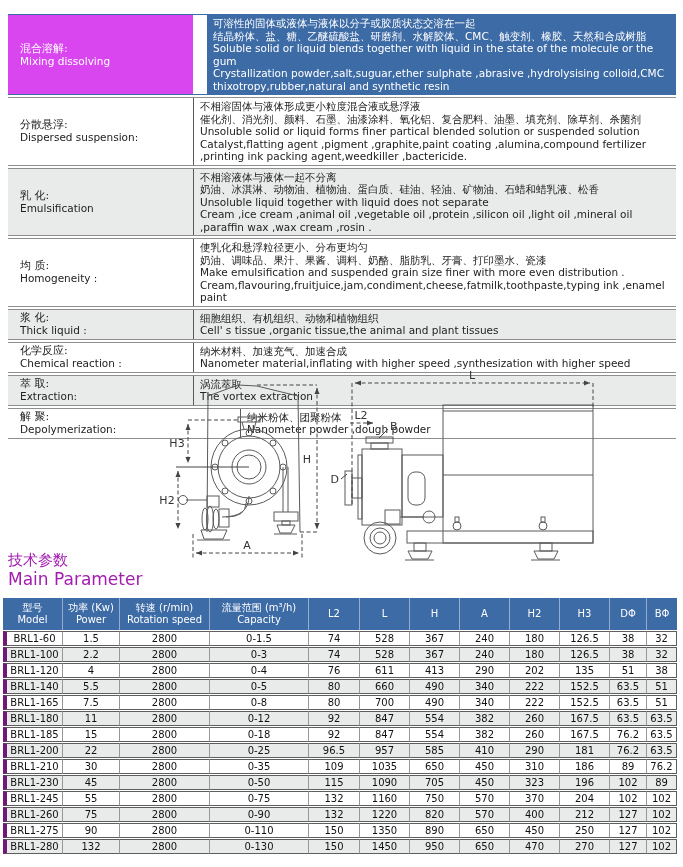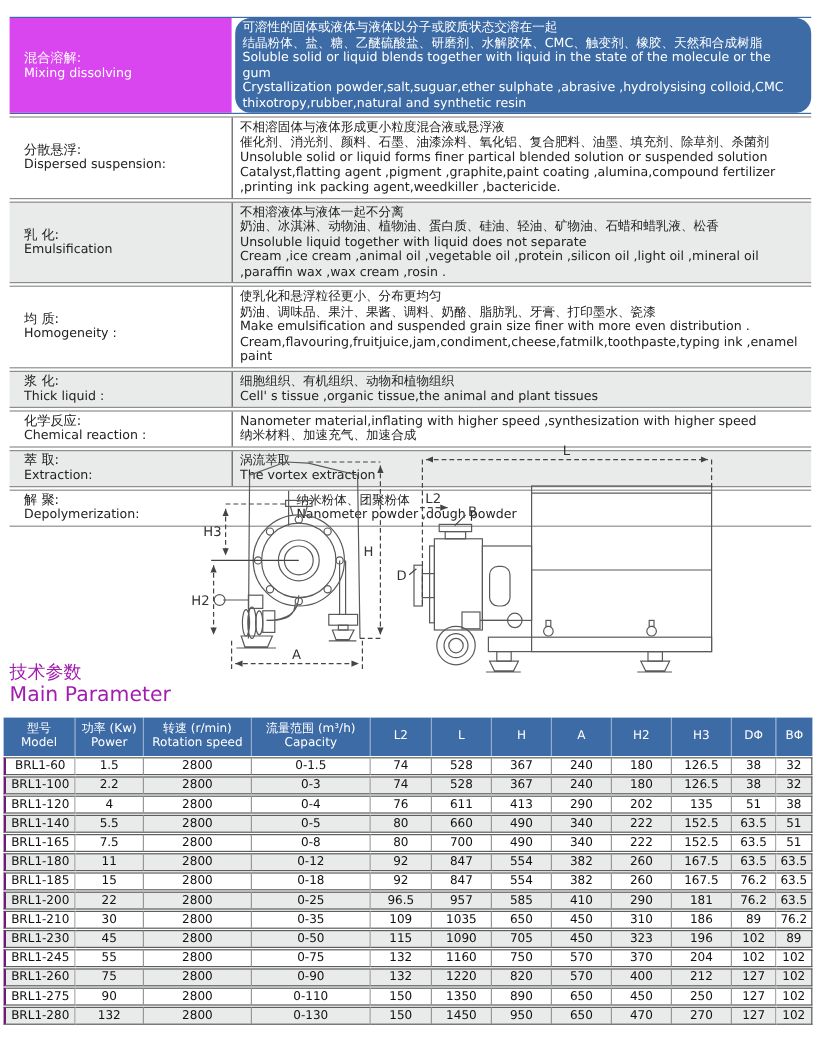--- a/index.html
+++ b/index.html
@@ -12,21 +12,21 @@
   .frow{display:flex;align-items:stretch;margin-bottom:2px;
         border-top:1px solid #8e8e8e;border-bottom:1px solid #8e8e8e;background:#fff;}
   .frow.alt{background:#e9ebea;}
   .frow.hl{background:#3d6ba6;color:#fff;border-color:#3d6ba6;}
   .fleft{width:185px;flex:0 0 185px;display:flex;flex-direction:column;justify-content:center;
          padding-left:12px;}
   .fleft .zh{font-size:11px;line-height:13px;}
   .fleft .en{font-size:10.5px;line-height:13px;}
   .fright{flex:1;padding:2px 8px 2px 6px;border-left:1px solid #5a5a5a;
           display:flex;flex-direction:column;justify-content:center;}
-  .frow.hl .fright{border-left:none;margin-left:3px;background:#3d6ba6;border-radius:13px;}
+  .frow.hl .fright{border-left:none;margin-left:14px;background:#3d6ba6;}
   .frow.hl{background:#fff;}
   .frow.hl .fleft{background:#d946ef;}
   .fline{font-size:10.5px;line-height:12.5px;}
 
   
   .drawing{position:absolute;top:356px;left:0;width:683px;height:212px;}
   .drawing svg{display:block;}
   .dim-text{font-size:11px;fill:#333;}
 
   
@@ -39,21 +39,21 @@
           border-spacing:0 1px;table-layout:fixed;}
   .ptable th{background:#3d6ba6;color:#fff;font-weight:normal;font-size:10px;line-height:12px;
              padding:4px 0;border-right:1px solid rgba(255,255,255,.45);}
   .ptable th:last-child{border-right:none;}
   .ptable th .zh{display:block;}
   .ptable th .en{display:block;}
   .ptable th.single{vertical-align:middle;}
   .ptable td{font-size:10px;line-height:13px;height:13px;text-align:center;color:#111;
              border-top:1px solid #5e5e5e;border-bottom:1px solid #5e5e5e;
              border-right:1px solid #979797;background:#fff;padding:0;}
-  .ptable td:first-child{border-left:2px solid #701a75;}
+  .ptable td:first-child{border-left:4px solid #701a75;}
   .ptable td:last-child{border-right:1px solid #5e5e5e;}
   .ptable tr.alt td{background:#e9ebea;}
 </style>
 </head>
 <body>
 
 <div class="page">
 
   <div class="ftable" id="ftbody">
       <div class="frow hl" style="min-height: 74px;">
@@ -114,22 +114,22 @@
           <div class="fline">细胞组织、有机组织、动物和植物组织</div>
           <div class="fline">Cell' s tissue ,organic tissue,the animal and plant tissues</div>
         </div>
       </div>
       <div class="frow" style="min-height: 27px;">
         <div class="fleft">
           <div class="zh">化学反应:</div>
           <div class="en">Chemical reaction :</div>
         </div>
         <div class="fright">
+          <div class="fline">纳米材料、加速充气、加速合成</div>
           <div class="fline">Nanometer material,inflating with higher speed ,synthesization with higher speed</div>
-          <div class="fline">纳米材料、加速充气、加速合成</div>
         </div>
       </div>
       <div class="frow alt" style="min-height: 26px;">
         <div class="fleft">
           <div class="zh">萃  取:</div>
           <div class="en">Extraction:</div>
         </div>
         <div class="fright">
           <div class="fline">涡流萃取</div>
           <div class="fline">The vortex extraction</div>

